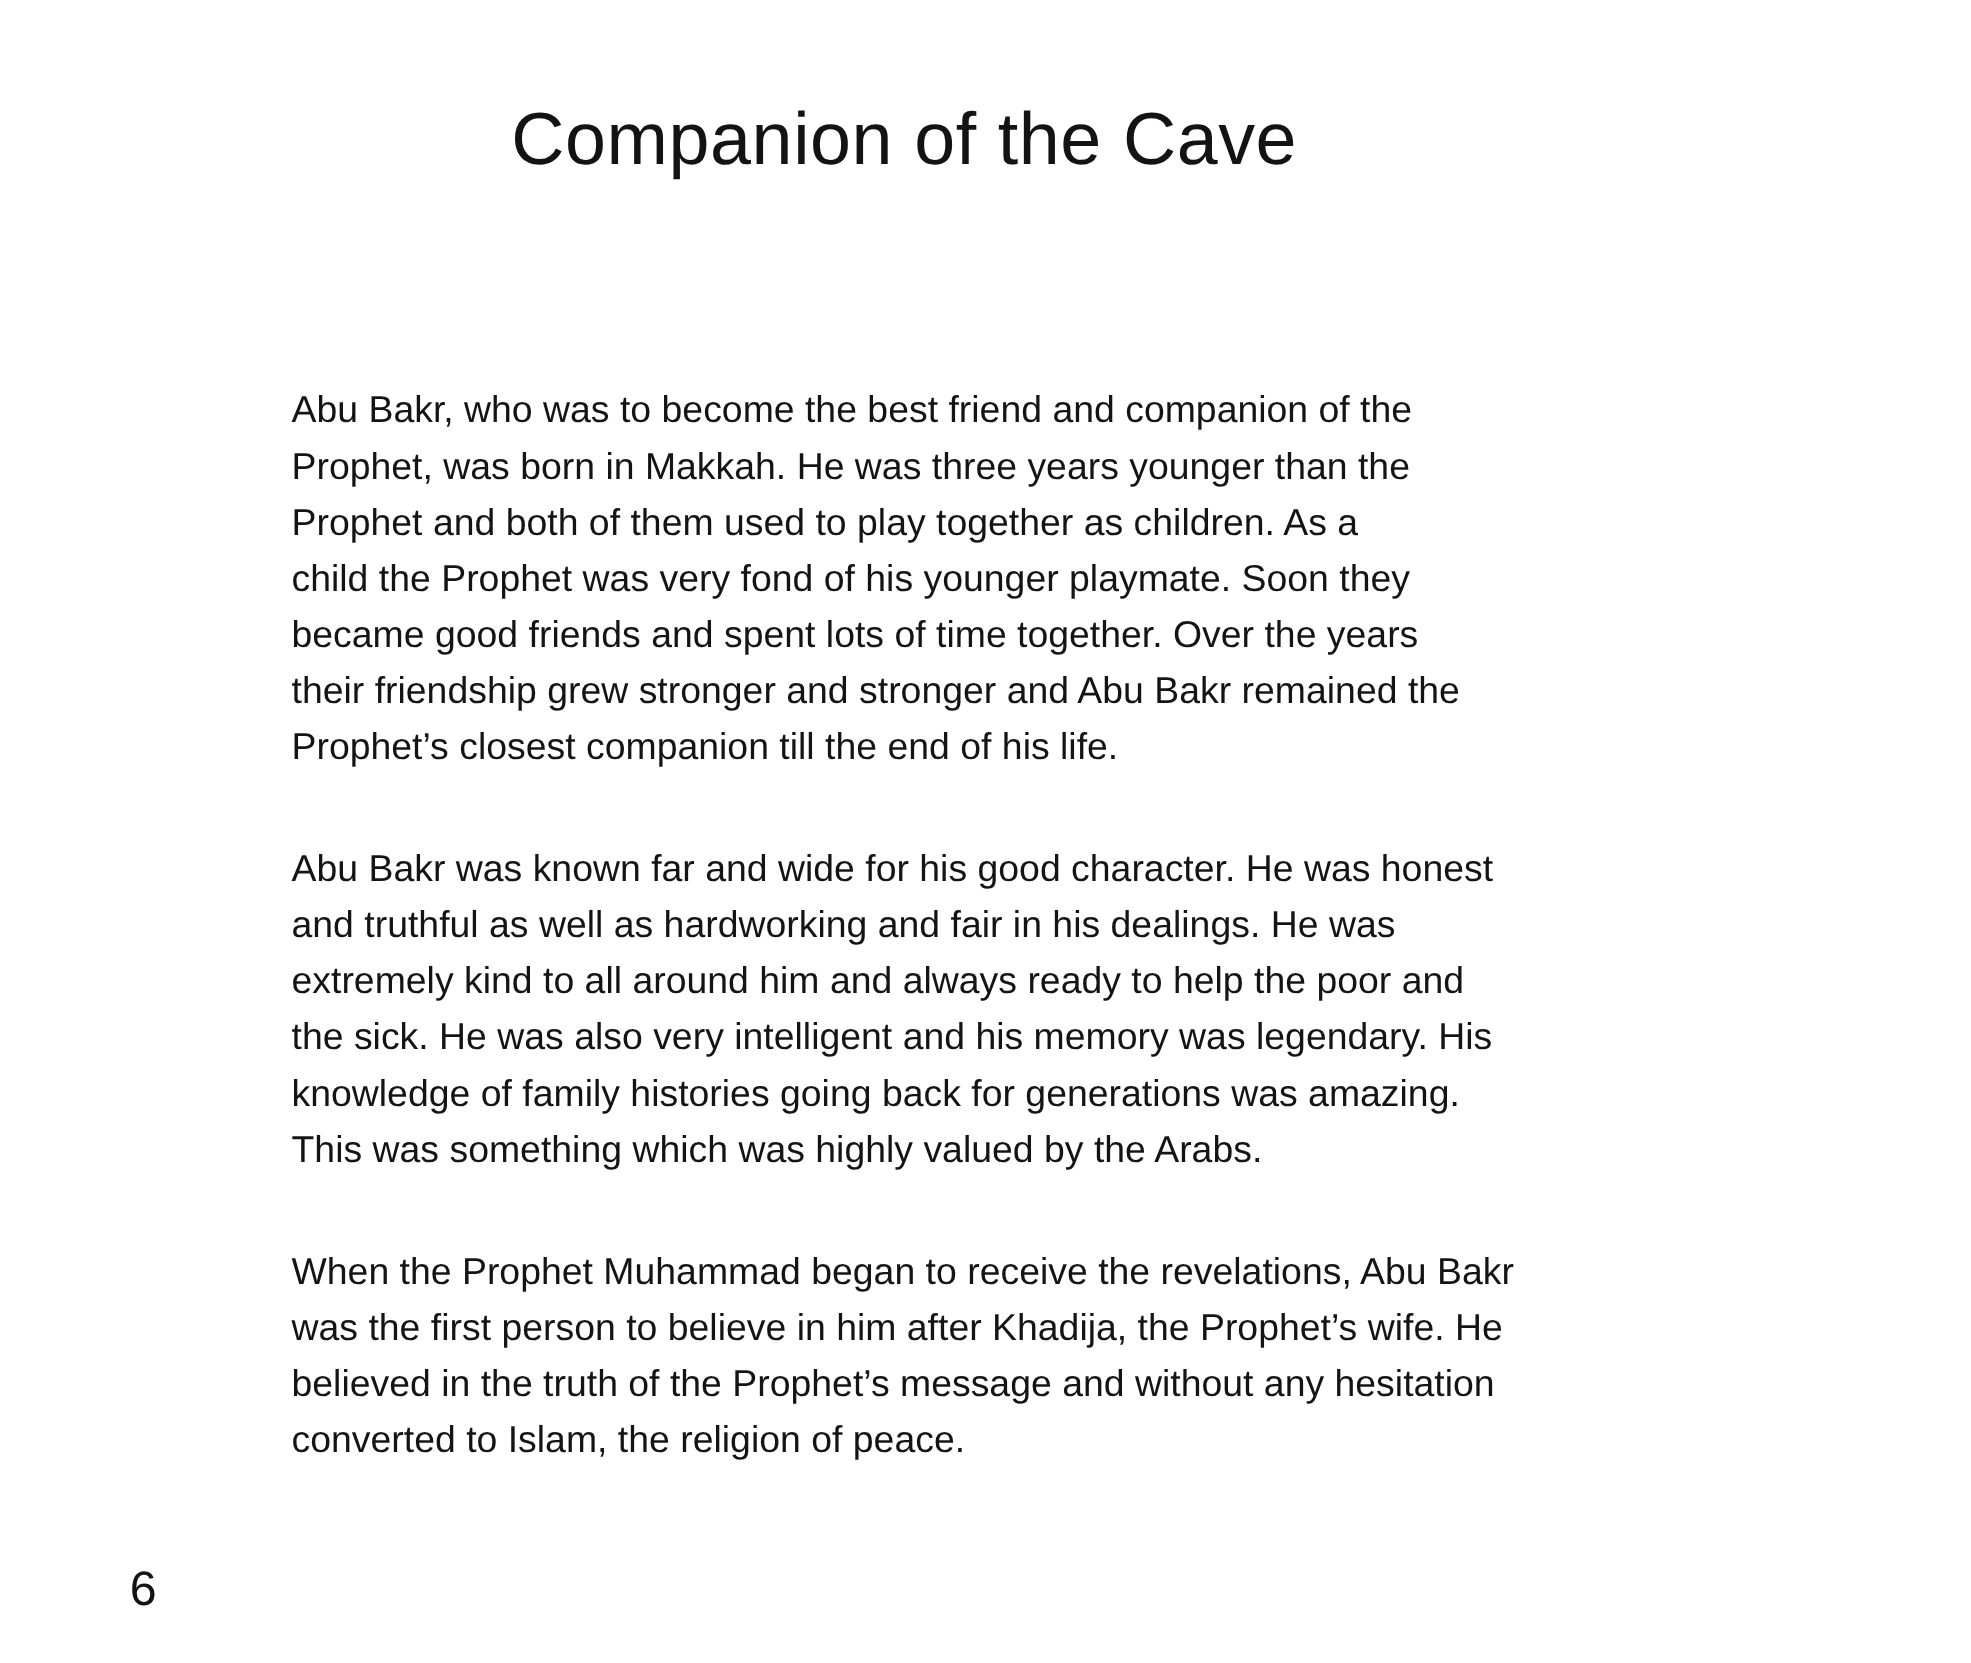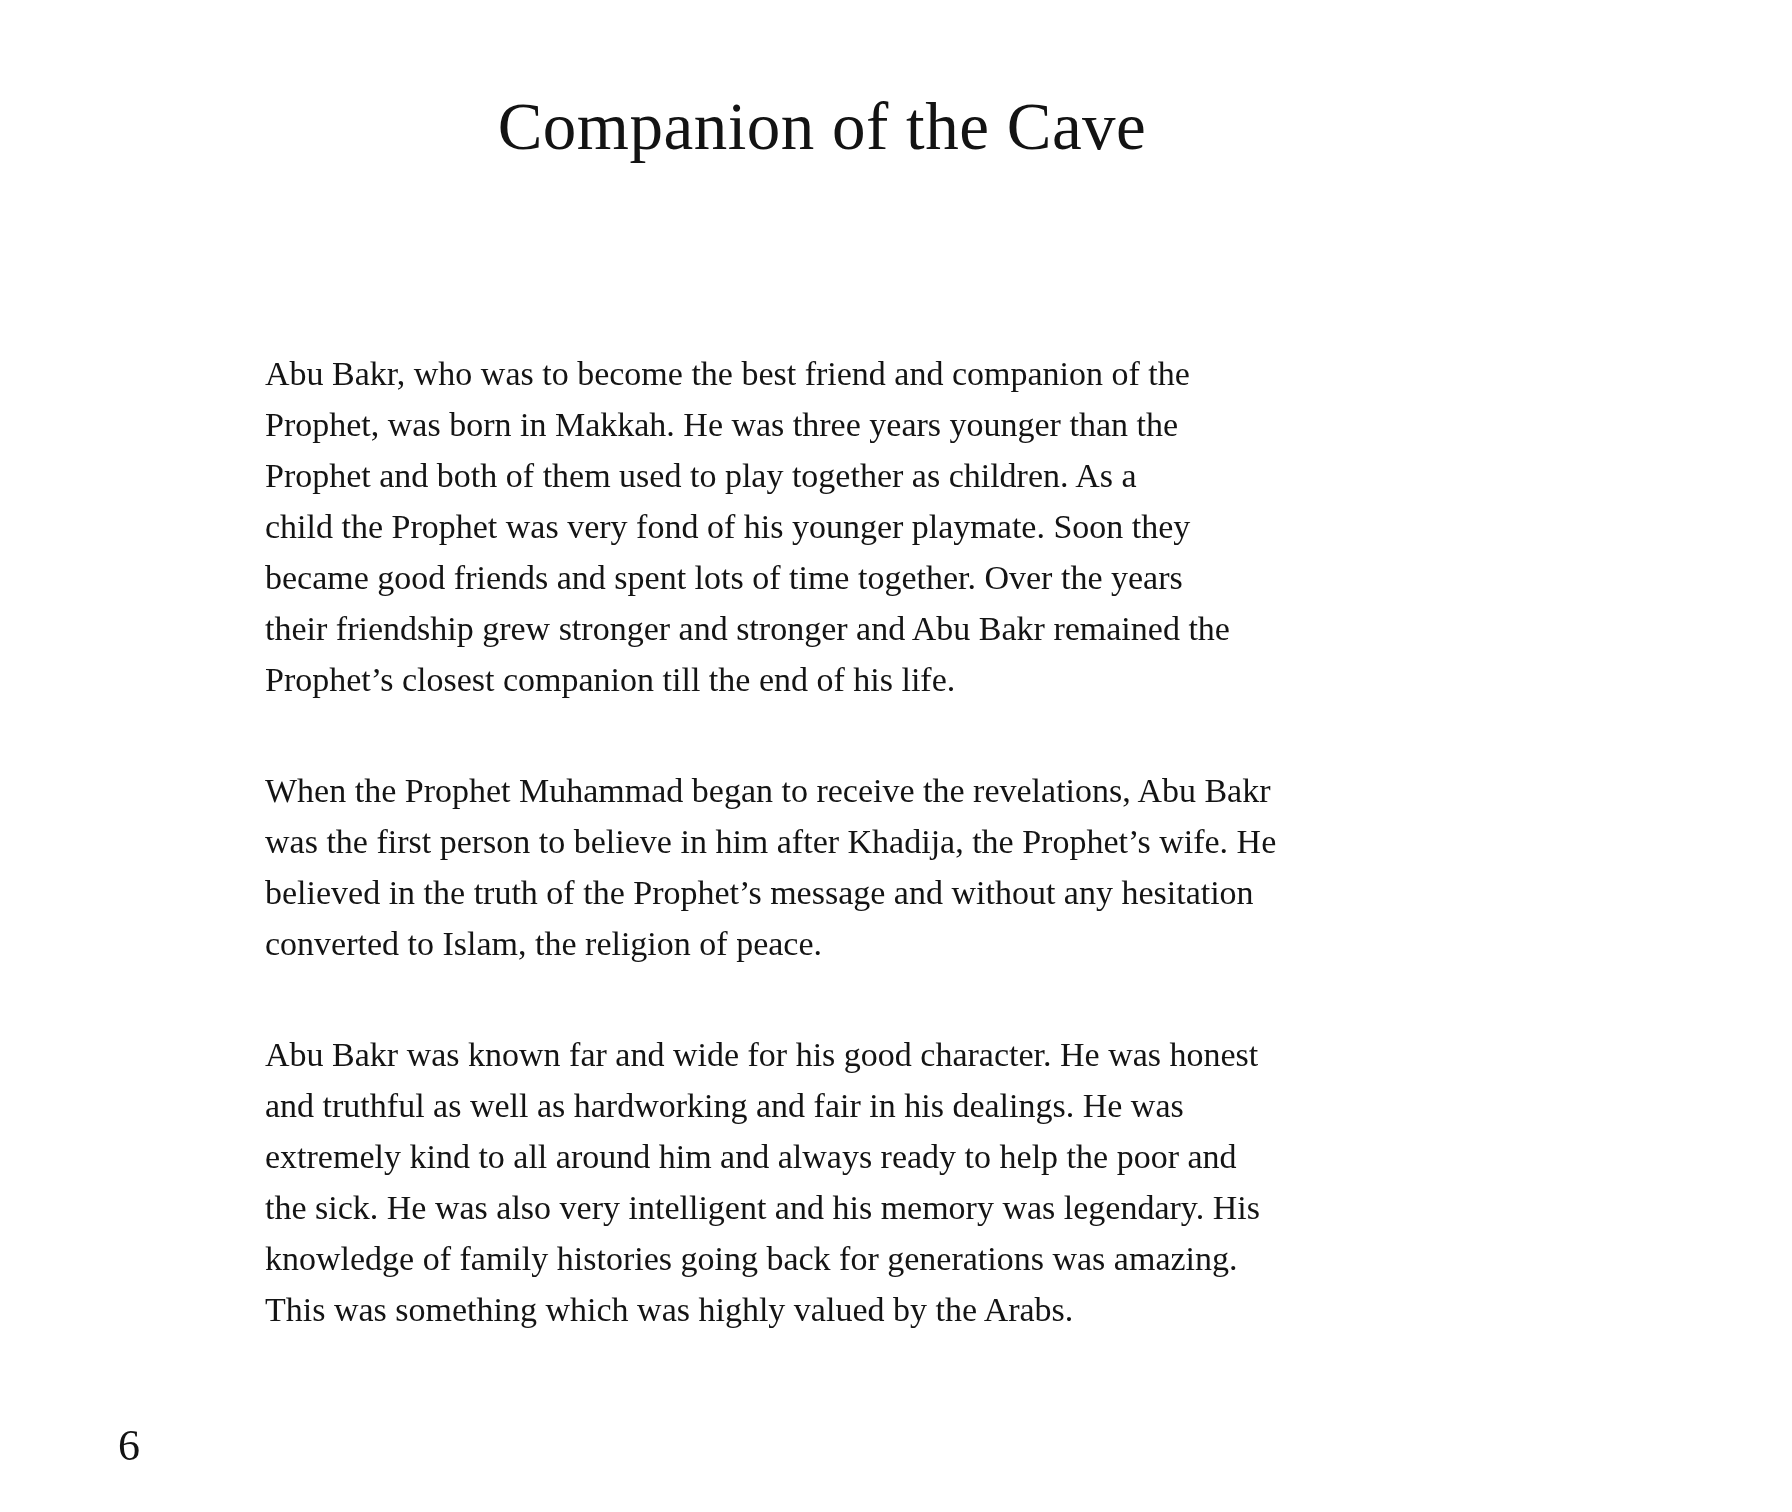--- a/index.html
+++ b/index.html
@@ -7,21 +7,21 @@
   html, body {
     background: #ffffff;
   }
 
   .page {
     position: relative;
     width: 1792px;
     height: 1512px;
     background: #ffffff;
     color: #111111;
-    font-family: Liberation Serif, serif;
+    font-family: Liberation Sans, sans-serif;
     overflow: hidden;
   }
 
   .title {
     position: absolute;
     top: 88px;
     left: 237px;
     width: 1170px;
     text-align: center;
     font-size: 67px;
@@ -63,27 +63,27 @@
   <h1 class="title">Companion of the Cave</h1>
 
   <div class="text-block">
     <p>Abu Bakr, who was to become the best friend and companion of the
 Prophet, was born in Makkah. He was three years younger than the
 Prophet and both of them used to play together as children. As a
 child the Prophet was very fond of his younger playmate. Soon they
 became good friends and spent lots of time together. Over the years
 their friendship grew stronger and stronger and Abu Bakr remained the
 Prophet’s closest companion till the end of his life.</p>
-    <p>When the Prophet Muhammad began to receive the revelations, Abu Bakr
-was the first person to believe in him after Khadija, the Prophet’s wife. He
-believed in the truth of the Prophet’s message and without any hesitation
-converted to Islam, the religion of peace.</p>
     <p>Abu Bakr was known far and wide for his good character. He was honest
 and truthful as well as hardworking and fair in his dealings. He was
 extremely kind to all around him and always ready to help the poor and
 the sick. He was also very intelligent and his memory was legendary. His
 knowledge of family histories going back for generations was amazing.
 This was something which was highly valued by the Arabs.</p>
+    <p>When the Prophet Muhammad began to receive the revelations, Abu Bakr
+was the first person to believe in him after Khadija, the Prophet’s wife. He
+believed in the truth of the Prophet’s message and without any hesitation
+converted to Islam, the religion of peace.</p>
   </div>
 
   <div class="page-number">6</div>
 
 </div>
 
 </body></html>

